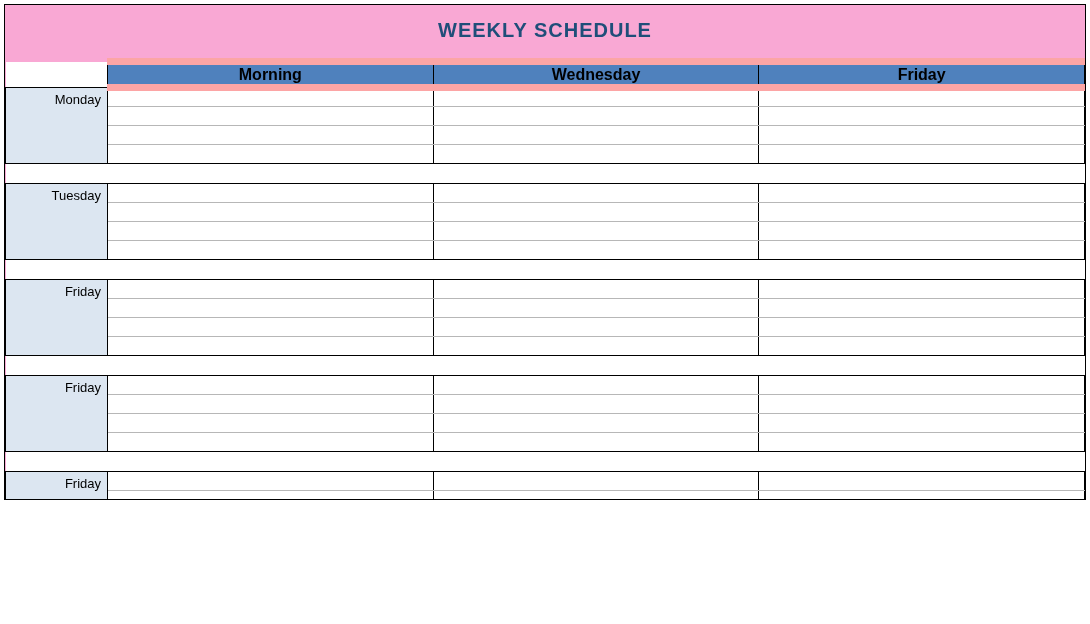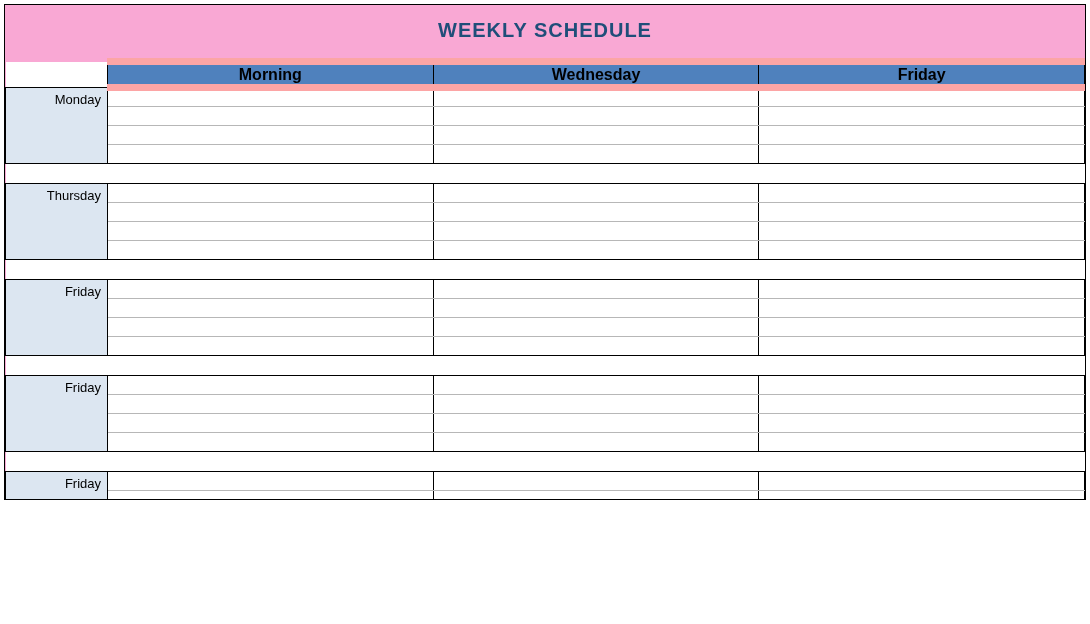--- a/index.html
+++ b/index.html
@@ -123,21 +123,21 @@
     <tr>
       <td class="slot-cell last-row"></td>
       <td class="slot-cell last-row"></td>
       <td class="slot-cell last-row"></td>
     </tr>
     <tr class="gap-row">
           <td class="gap-left" colspan="4"></td>
         </tr>
 
     <tr>
-      <td class="day-cell" rowspan="4">Thursday</td>
+      <td class="day-cell" rowspan="4">Tuesday</td>
       <td class="slot-cell first-row"></td>
       <td class="slot-cell first-row"></td>
       <td class="slot-cell first-row"></td>
     </tr>
     <tr>
       <td class="slot-cell"></td>
       <td class="slot-cell"></td>
       <td class="slot-cell"></td>
     </tr>
     <tr>

